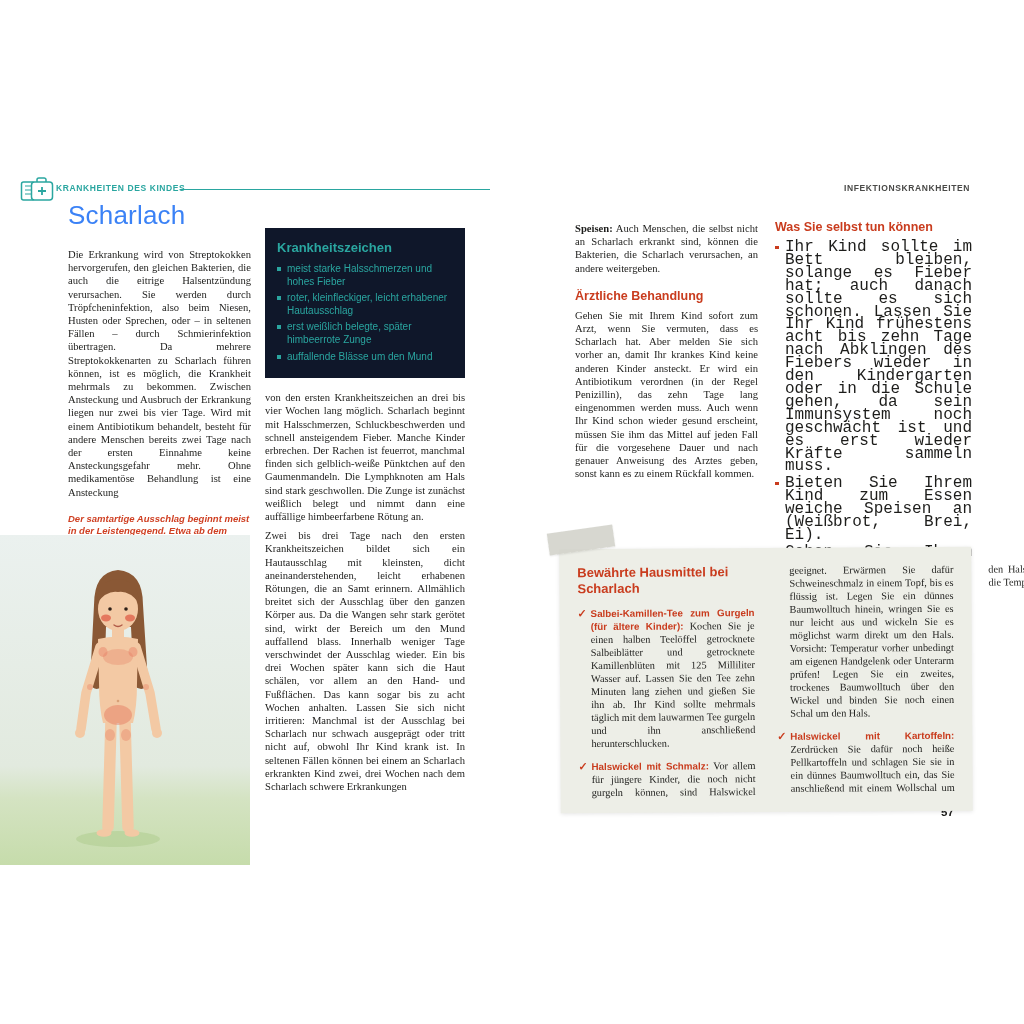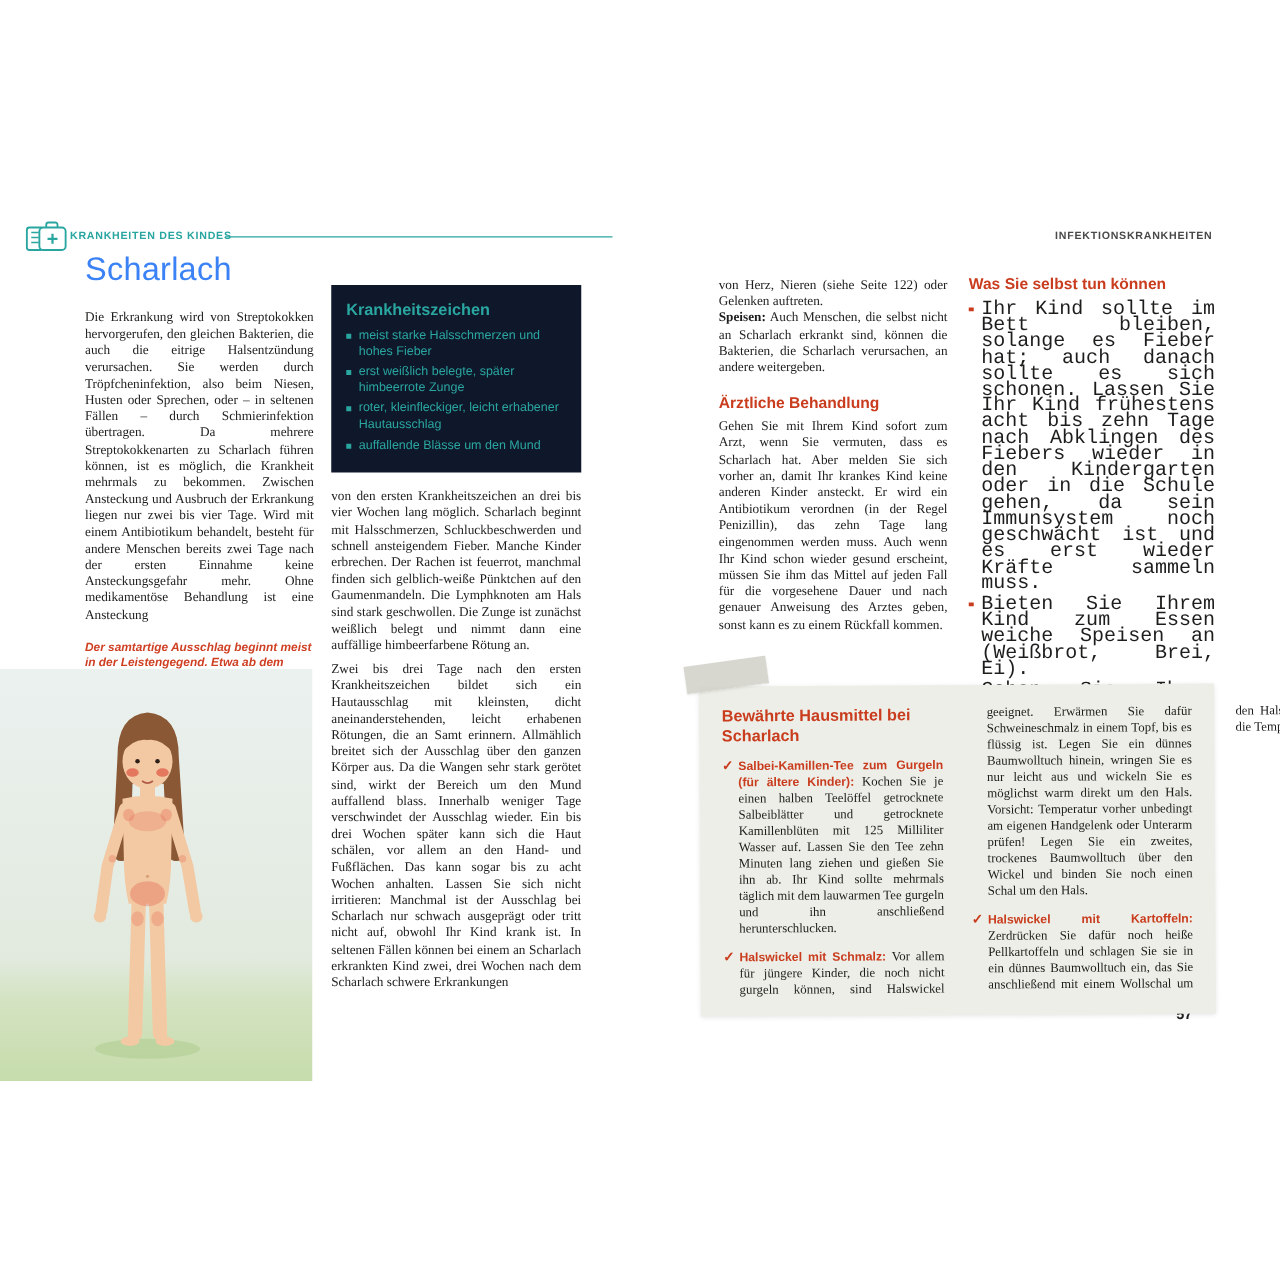--- a/index.html
+++ b/index.html
@@ -170,31 +170,30 @@
       <circle cx="126" cy="74" r="1.8" fill="#2e2018"></circle>
       <path d="M114 90 Q118 93 122 90" stroke="#b05a48" stroke-width="1.3" fill="none" stroke-linecap="round"></path>
     </svg>
   </div>
 
   <div class="col2">
     <aside class="sympbox">
       <h2>Krankheitszeichen</h2>
       <ul>
         <li><span class="sq-teal"></span><span>meist starke Halsschmerzen und hohes Fieber</span></li>
+        <li><span class="sq-teal"></span><span>roter, kleinfleckiger, leicht erhabener Hautausschlag</span></li>
         <li><span class="sq-teal"></span><span>erst weißlich belegte, später himbeerrote Zunge</span></li>
-        <li><span class="sq-teal"></span><span>roter, kleinfleckiger, leicht erhabener Hautausschlag</span></li>
         <li><span class="sq-teal"></span><span>auffallende Blässe um den Mund</span></li>
       </ul>
     </aside>
     <p class="body-p">von den ersten Krankheitszeichen an drei bis vier Wochen lang möglich. Scharlach beginnt mit Halsschmerzen, Schluckbeschwerden und schnell ansteigendem Fieber. Manche Kinder erbrechen. Der Rachen ist feuerrot, manchmal finden sich gelblich-weiße Pünktchen auf den Gaumenmandeln. Die Lymphknoten am Hals sind stark geschwollen. Die Zunge ist zunächst weißlich belegt und nimmt dann eine auffällige himbeerfarbene Rötung an.</p>
     <p class="body-p">Zwei bis drei Tage nach den ersten Krankheitszeichen bildet sich ein Hautausschlag mit kleinsten, dicht aneinanderstehenden, leicht erhabenen Rötungen, die an Samt erinnern. Allmählich breitet sich der Ausschlag über den ganzen Körper aus. Da die Wangen sehr stark gerötet sind, wirkt der Bereich um den Mund auffallend blass. Innerhalb weniger Tage verschwindet der Ausschlag wieder. Ein bis drei Wochen später kann sich die Haut schälen, vor allem an den Hand- und Fußflächen. Das kann sogar bis zu acht Wochen anhalten. Lassen Sie sich nicht irritieren: Manchmal ist der Ausschlag bei Scharlach nur schwach ausgeprägt oder tritt nicht auf, obwohl Ihr Kind krank ist. In seltenen Fällen können bei einem an Scharlach erkrankten Kind zwei, drei Wochen nach dem Scharlach schwere Erkrankungen</p>
   </div>
 
   <div class="col3">
-    <p class="body-p">von Herz, Nieren (siehe Seite 122) oder Gelenken auftreten.</p>
     <p class="body-p"><span class="warn-lead">Speisen:</span><span> Auch Menschen, die selbst nicht an Scharlach erkrankt sind, können die Bakterien, die Scharlach verursachen, an andere weitergeben.</span></p>
     <h3 class="red-h">Ärztliche Behandlung</h3>
     <p class="body-p">Gehen Sie mit Ihrem Kind sofort zum Arzt, wenn Sie vermuten, dass es Scharlach hat. Aber melden Sie sich vorher an, damit Ihr krankes Kind keine anderen Kinder ansteckt. Er wird ein Antibiotikum verordnen (in der Regel Penizillin), das zehn Tage lang eingenommen werden muss. Auch wenn Ihr Kind schon wieder gesund erscheint, müssen Sie ihm das Mittel auf jeden Fall für die vorgesehene Dauer und nach genauer Anweisung des Arztes geben, sonst kann es zu einem Rückfall kommen.</p>
   </div>
 
   <div class="col4">
     <h3 class="red-h">Was Sie selbst tun können</h3>
     <ul>
       <li><span class="sq-red"></span><span>Ihr Kind sollte im Bett bleiben, solange es Fieber hat; auch danach sollte es sich schonen. Lassen Sie Ihr Kind frühestens acht bis zehn Tage nach Abklingen des Fiebers wieder in den Kindergarten oder in die Schule gehen, da sein Immunsystem noch geschwächt ist und es erst wieder Kräfte sammeln muss.</span></li>
       <li><span class="sq-red"></span><span>Bieten Sie Ihrem Kind zum Essen weiche Speisen an (Weißbrot, Brei, Ei).</span></li>

